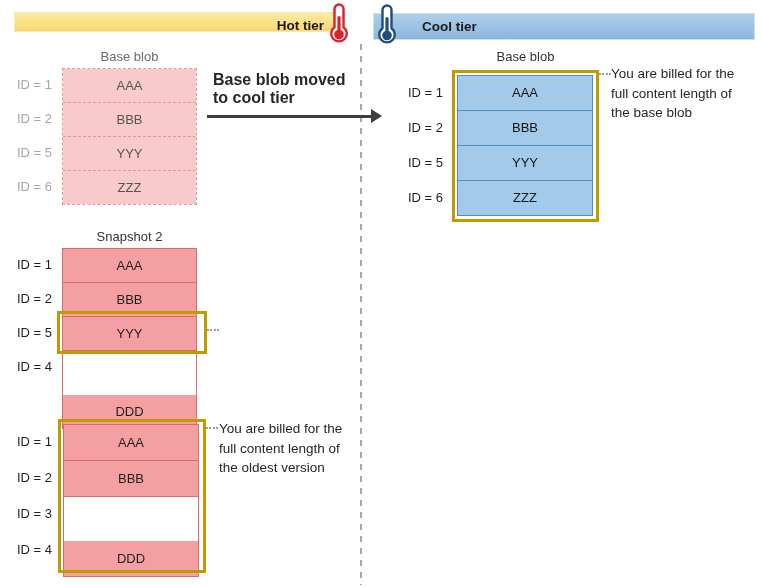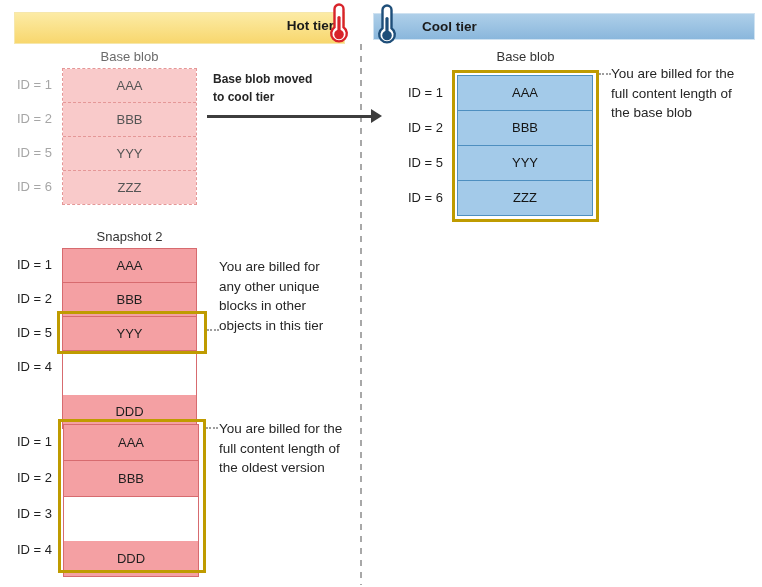--- a/index.html
+++ b/index.html
@@ -1,22 +1,22 @@
 <!DOCTYPE html>
 <html><head>
 <meta charset="utf-8">
 <style>
   * { margin:0; padding:0; box-sizing:border-box; }
   html,body { background:#ffffff; font-family:"Liberation Sans", sans-serif; }
   .canvas { position:relative; width:762px; height:587px; background:#ffffff; overflow:hidden; }
 
   
   .bar { position:absolute; font-weight:bold; font-size:13.5px; color:#1a1a1a; }
-  .hot-bar { left:14px; top:12px; width:331px; height:32px; line-height:26px; text-align:right;
-             padding-right:10px; background:linear-gradient(180deg,#fcebA5,#f8d76e); border:1px solid #f6e7ac; }
+  .hot-bar { left:14px; top:12px; width:331px; height:20px; line-height:26px; text-align:right;
+             padding-right:20px; background:linear-gradient(180deg,#fcebA5,#f8d76e); border:1px solid #f6e7ac; }
   .cool-bar { left:373px; top:13px; width:382px; height:27px; line-height:26px; padding-left:48px;
               background:linear-gradient(180deg,#aecfe9,#8ab7dc); border:1px solid #cfe2f1; }
   .therm { position:absolute; z-index:6; }
 
   
   .divider { position:absolute; left:360px; top:44px; width:2px; height:541px;
              background:repeating-linear-gradient(180deg,#a8a8a8 0 6px,transparent 6px 12px); }
 
   
   .tbl-title { position:absolute; font-size:13px; text-align:center; }
@@ -44,21 +44,21 @@
   .idl-cool { left:391px; width:52px; }
 
   
   .gold { position:absolute; border:3px solid #bf9b00; background:transparent; z-index:5; }
 
   
   .note { position:absolute; font-size:13.5px; line-height:19.5px; color:#262626; white-space:pre-line; z-index:3; }
   .conn { position:absolute; width:12px; height:0; border-top:2px dotted #9e9e9e; z-index:3; }
 
   
-  .arrow-label { position:absolute; left:213px; top:71px; font-weight:bold; font-size:12px;
+  .arrow-label { position:absolute; left:213px; top:71px; font-weight:bold; font-size:16px;
                  line-height:17.5px; color:#262626; white-space:pre-line; }
   .arrow-line { position:absolute; left:207px; top:115px; width:166px; height:3px; background:#3d3d3d; z-index:4; }
   .arrow-head { position:absolute; left:371px; top:109px; width:0; height:0; z-index:4;
                 border-left:11px solid #3d3d3d; border-top:7.5px solid transparent; border-bottom:7.5px solid transparent; }
 </style>
 </head>
 <body>
 
 <div class="canvas">
 
@@ -104,24 +104,20 @@
   <div class="idl idl-dark lh34" style="top:316px;">ID = 5</div>
   <div class="idl idl-dark lh34" style="top:350px;">ID = 4</div>
   <div class="tbl solid-tbl" style="left:62px;top:248px;">
     <div class="row">AAA</div>
     <div class="row">BBB</div>
     <div class="row">YYY</div>
     <div class="row">DDD</div>
   </div>
   <div class="gold" style="left:57px;top:311px;width:150px;height:43px;"></div>
   <div class="conn" style="left:207px;top:329px;"></div>
-  <div class="note" style="left:219px;top:257px;">You are billed for
-any other unique
-blocks in other
-objects in this tier</div>
 
   <div class="tbl-title t-dark" style="left:63px;top:400px;width:136px;">Snapshot 1</div>
   <div class="idl idl-dark lh36" style="top:424px;">ID = 1</div>
   <div class="idl idl-dark lh36" style="top:460px;">ID = 2</div>
   <div class="idl idl-dark lh36" style="top:496px;">ID = 3</div>
   <div class="idl idl-dark lh36" style="top:532px;">ID = 4</div>
   <div class="tbl solid-tbl snap1-tbl" style="left:63px;top:424px;width:136px;">
     <div class="row">AAA</div>
     <div class="row">BBB</div>
     <div class="row">DDD</div>

